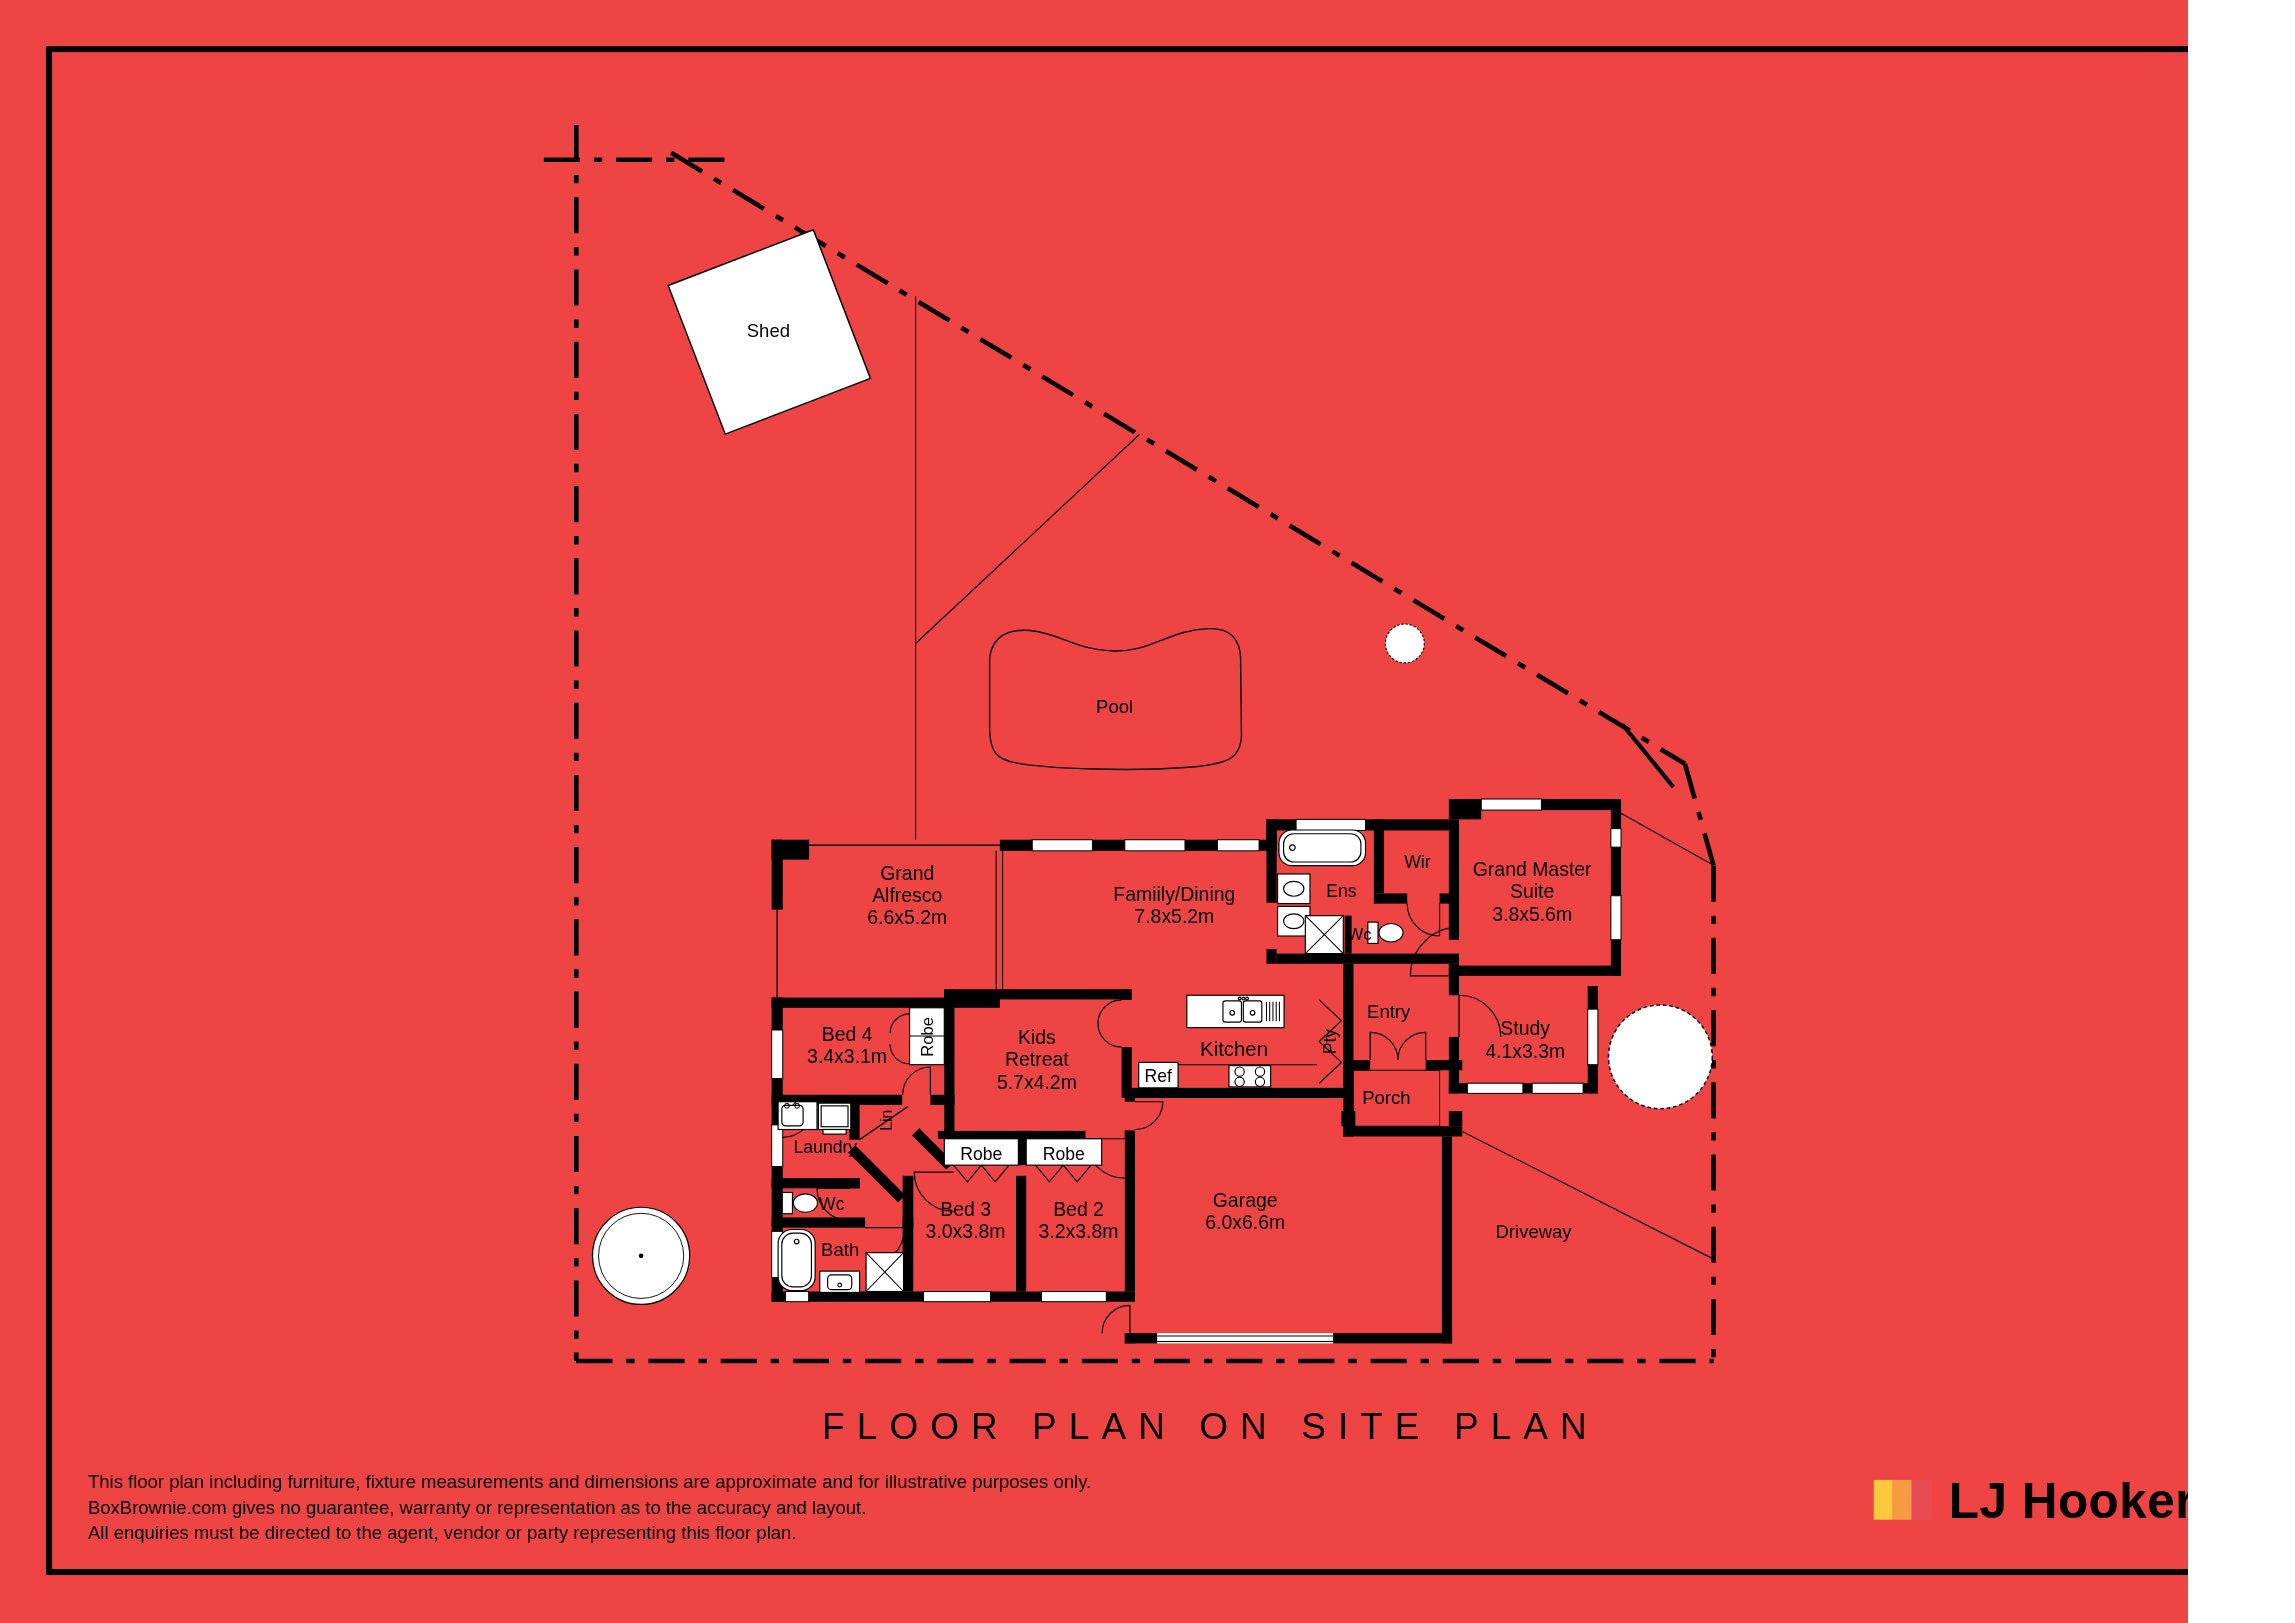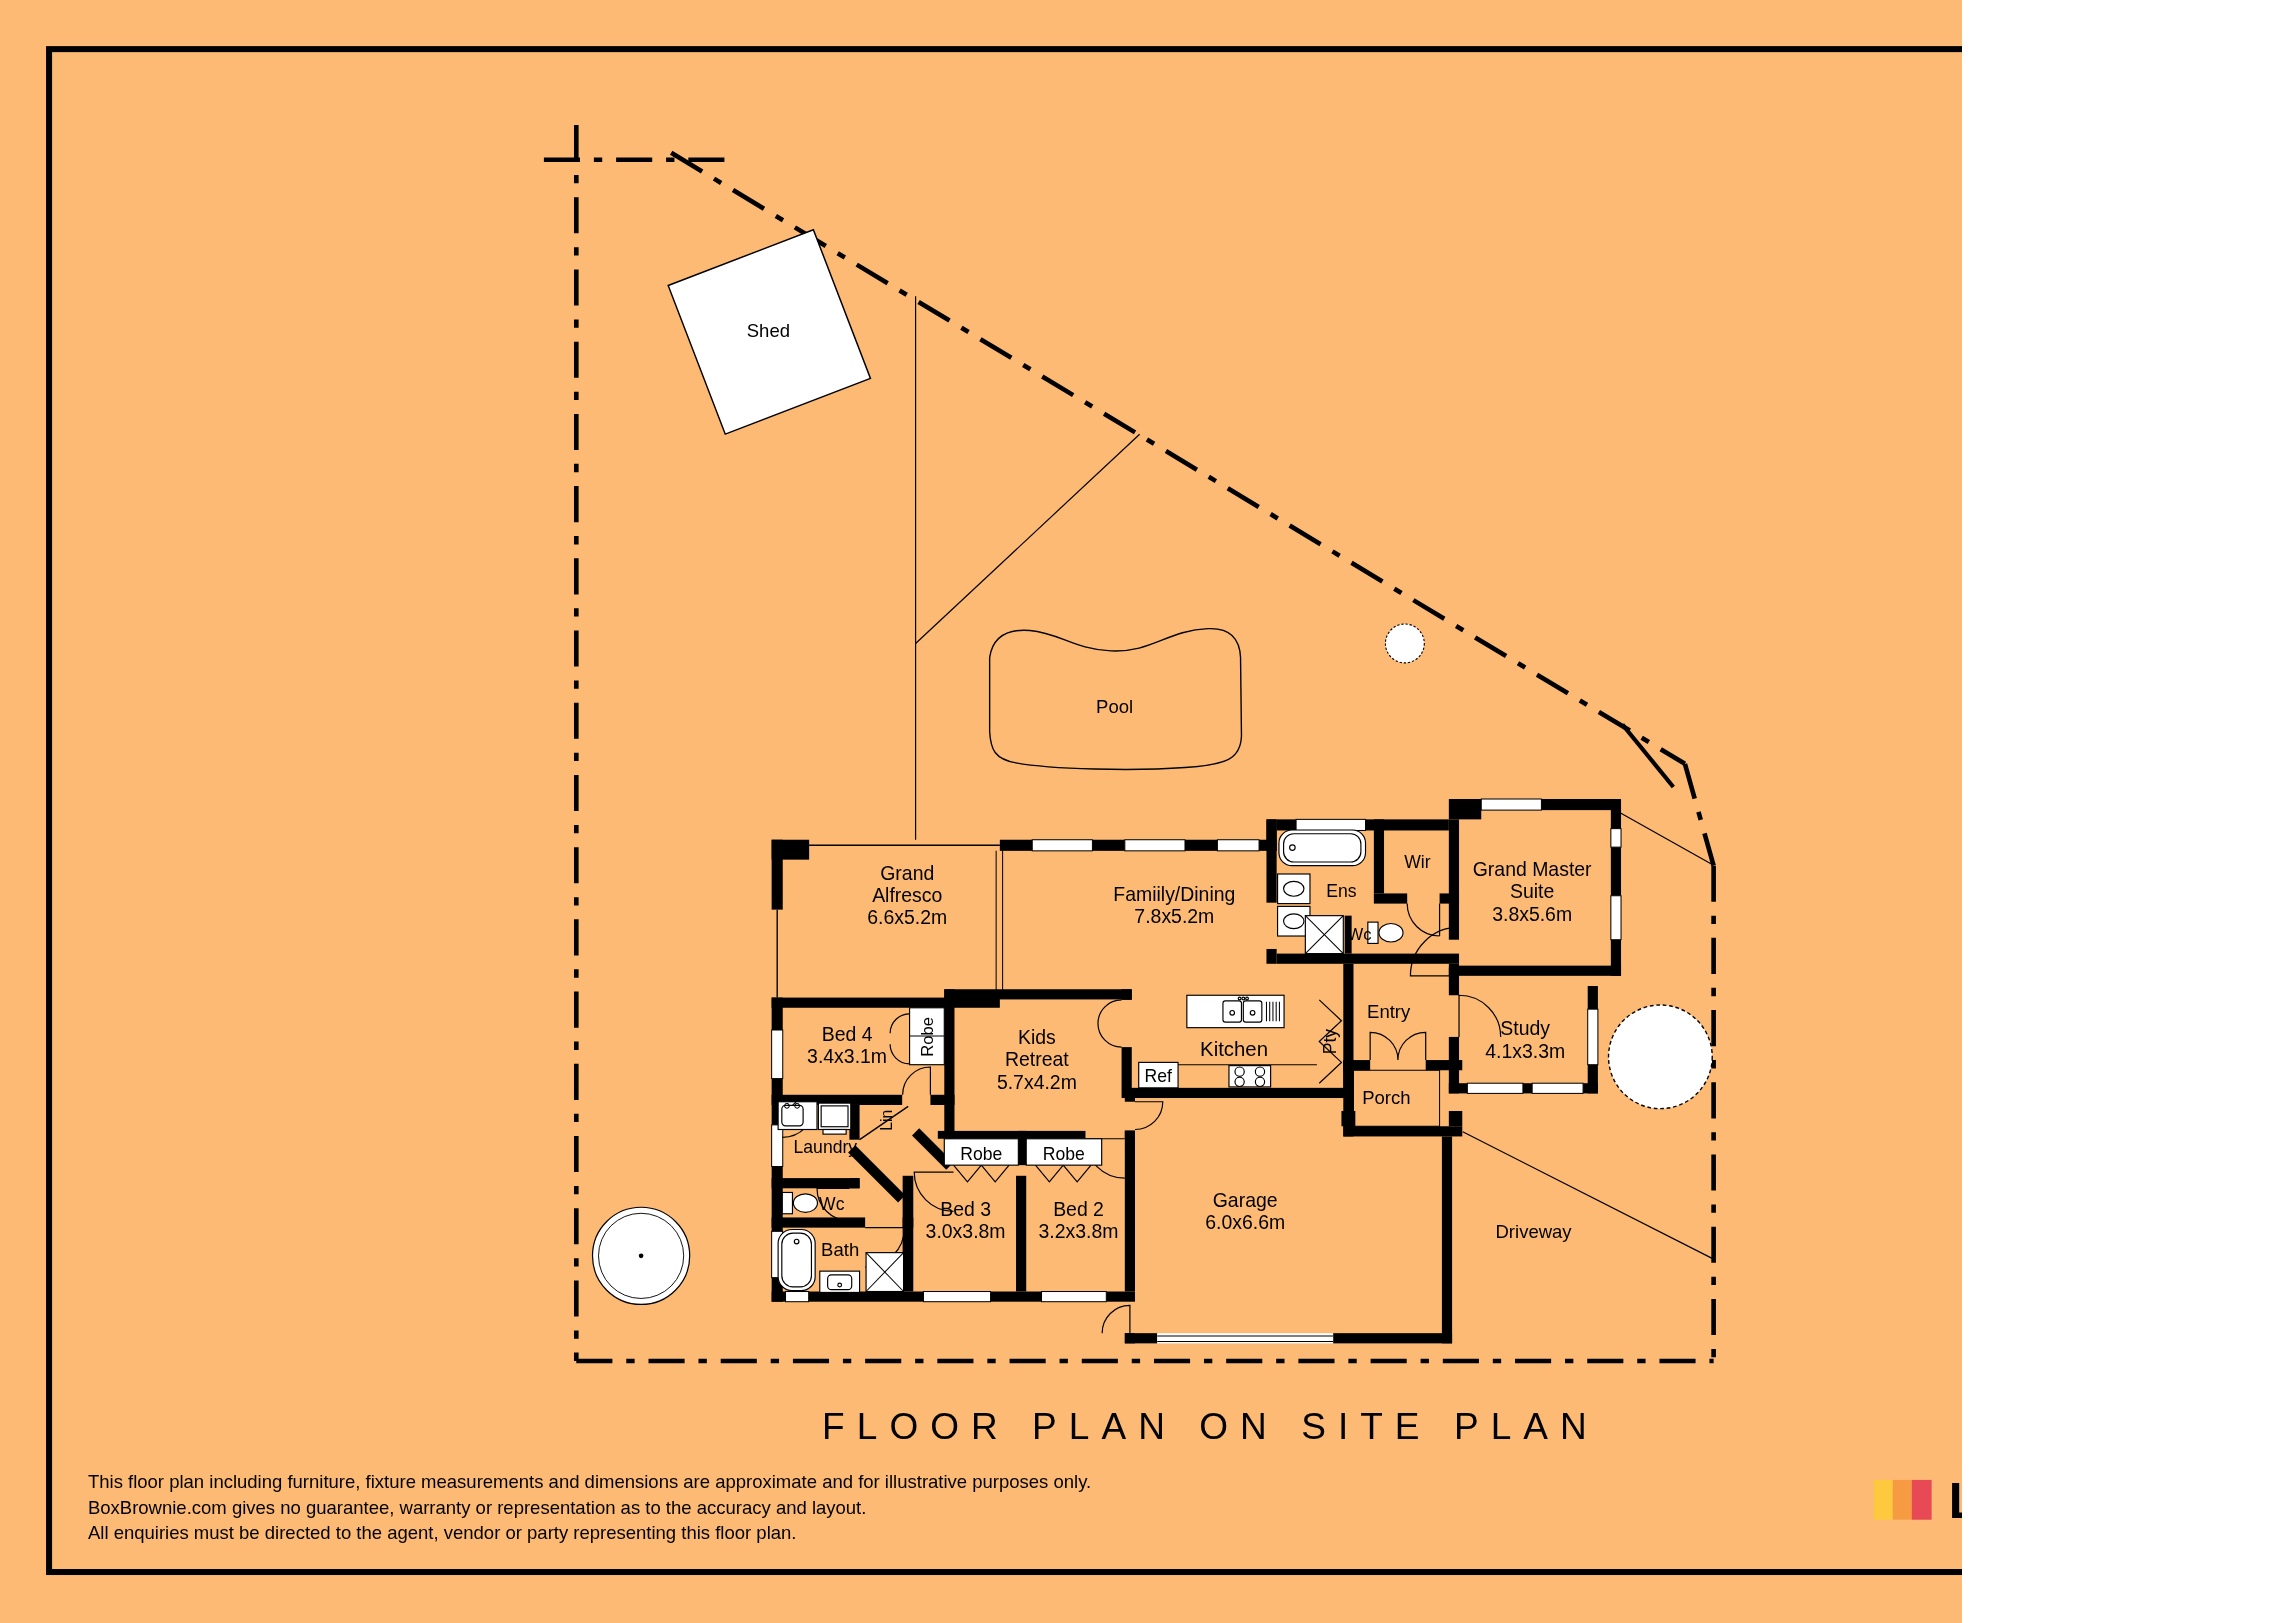--- a/index.html
+++ b/index.html
@@ -1,16 +1,16 @@
 <!DOCTYPE html>
 <html style="font-size:7.4px"><head>
 <meta charset="utf-8">
 <style>
   html,body{margin:0;padding:0;background:#fff;}
-  .canvas{position:relative;width:1962px;height:1623px;background:#fdba74;overflow:hidden;}
+  .canvas{position:relative;width:2188px;height:1623px;background:#ef4444;overflow:hidden;}
   svg{display:block;position:absolute;left:0;top:0;}
   svg text{font-family:"Liberation Sans","DejaVu Sans",sans-serif;fill:#000;}
   .wall{fill:#000;stroke:none;}
   .thin{stroke:#000;stroke-width:3;fill:none;}
   .thin2{stroke:#000;stroke-width:2.2;fill:none;}
   .fix{stroke:#000;stroke-width:2.5;fill:#fff;}
   .door{stroke:#000;stroke-width:2.6;fill:none;}
   .win{fill:#fff;stroke:#000;stroke-width:2.2;}
   .bound{stroke:#000;stroke-width:10;fill:none;stroke-dasharray:78 30 18 30;}
   .fence{stroke:#000;stroke-width:2.6;fill:none;}

